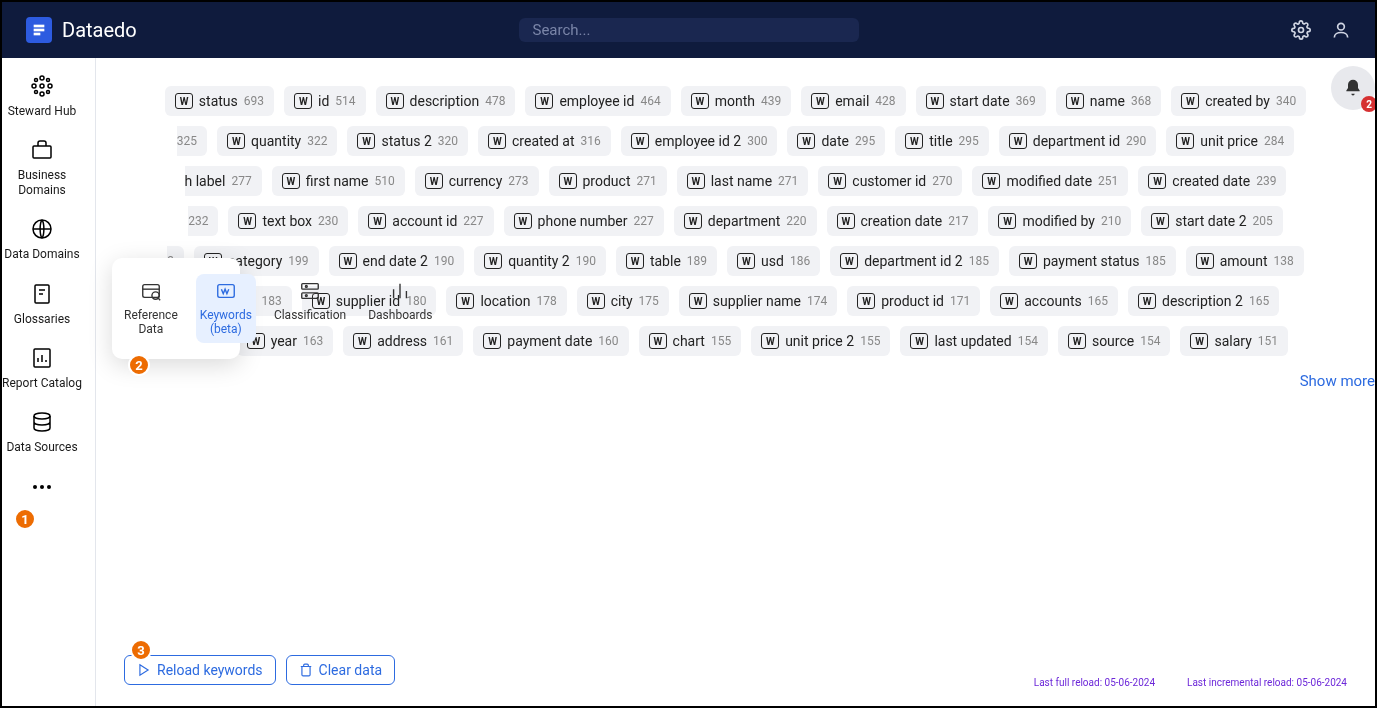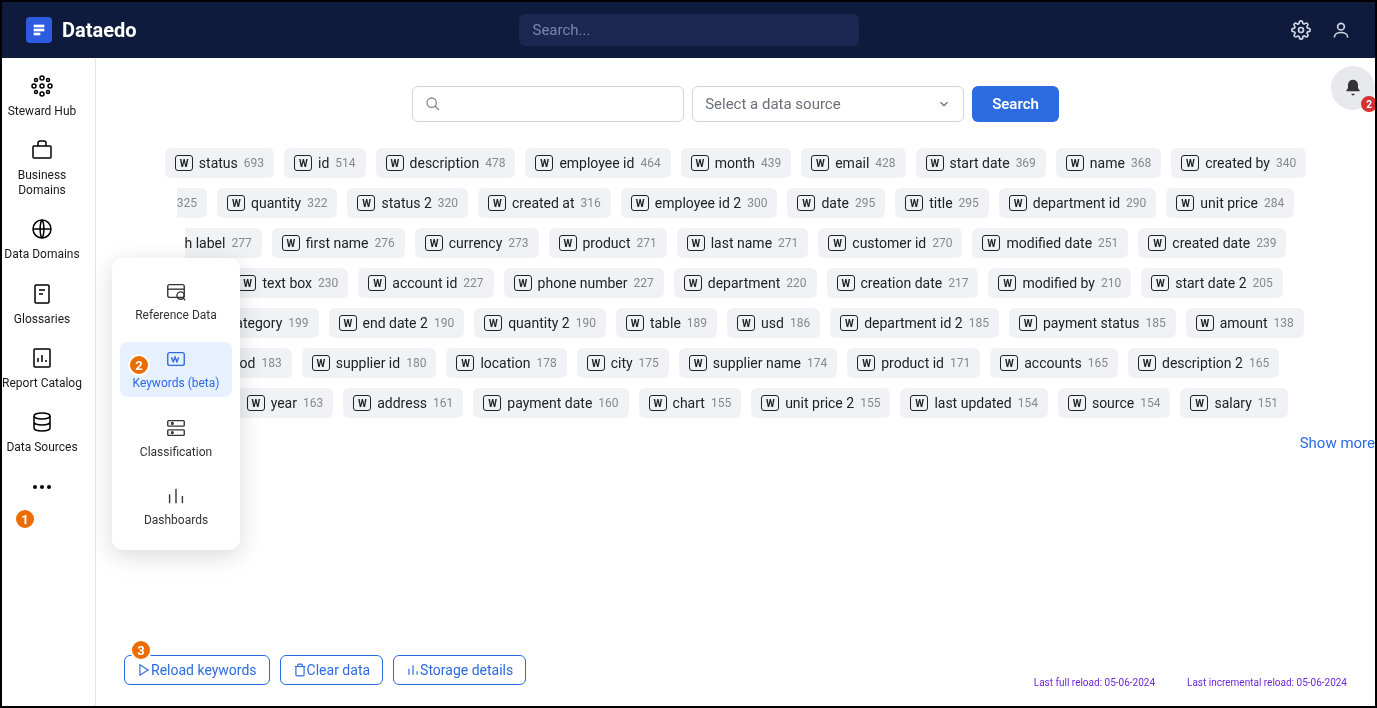--- a/index.html
+++ b/index.html
@@ -1,21 +1,21 @@
 <!DOCTYPE html>
 <html><head>
 <meta charset="utf-8">
 <style>
 * { margin: 0; padding: 0; box-sizing: border-box; font-family: -apple-system, BlinkMacSystemFont, "Segoe UI", Roboto, sans-serif; }
 body { width: 1377px; height: 708px; overflow: hidden; border: 2px solid #000; position: relative; background: #fff; }
 .topbar { height: 56px; background: #0f1b3d; display: flex; align-items: center; padding: 0 24px; position: relative; }
-.logo { display: flex; align-items: center; gap: 10px; color: #fff; font-weight: 700; font-size: 20px; }
+.logo { display: flex; align-items: center; gap: 10px; color: #fff; font-weight: 400; font-size: 20px; }
 .logo-icon { width: 26px; height: 26px; background: #2d5be0; border-radius: 4px; display: flex; align-items: center; justify-content: center; }
 .logo-icon svg { width: 16px; height: 16px; }
-.search-top { position: absolute; left: 50%; transform: translateX(-50%); width: 340px; height: 32px; background: #1a2750; border-radius: 6px; display: flex; align-items: center; padding: 0 14px; color: #7a85a8; font-size: 15px; }
+.search-top { position: absolute; left: 50%; transform: translateX(-50%); width: 340px; height: 24px; background: #1a2750; border-radius: 6px; display: flex; align-items: center; padding: 0 14px; color: #7a85a8; font-size: 15px; }
 .top-icons { margin-left: auto; display: flex; gap: 20px; color: #d0d5e3; }
 .top-icons svg { width: 20px; height: 20px; cursor: pointer; }
 
 .container { display: flex; height: calc(100% - 56px); }
 
 .sidebar { width: 94px; border-right: 1px solid #e3e6ec; padding: 16px 0; display: flex; flex-direction: column; align-items: flex-start; gap: 20px; }
 .sb-item { display: flex; flex-direction: column; align-items: center; gap: 6px; cursor: pointer; color: #1a1a1a; font-size: 12px; text-align: center; line-height: 1.2; width: 80px; }
 .sb-item svg { width: 24px; height: 24px; }
 .sb-dots { position: relative; }
 
@@ -29,26 +29,26 @@
 .kw-rows { display: flex; flex-direction: column; gap: 10px; align-items: center; padding: 0 20px; }
 .kw-row { display: flex; flex-wrap: nowrap; gap: 10px; justify-content: center; }
 .chip { display: inline-flex; align-items: center; gap: 6px; height: 30px; padding: 0 10px; background: #f1f2f5; border-radius: 6px; font-size: 14px; color: #222; cursor: pointer; white-space: nowrap; }
 .chip .wicon { display: inline-flex; align-items: center; justify-content: center; width: 18px; height: 16px; border: 1.5px solid #222; border-radius: 3px; font-size: 10px; font-weight: 700; letter-spacing: -0.5px; }
 .chip .count { color: #888; font-size: 12px; }
 .chip.cut-l { padding-left: 0; border-top-left-radius: 0; border-bottom-left-radius: 0; }
 
 .show-more { text-align: right; margin-top: 16px; color: #2d6be0; font-size: 15px; cursor: pointer; }
 
 .footer { position: absolute; bottom: 18px; left: 0; right: 0; display: flex; align-items: center; padding: 0 28px; gap: 10px; }
-.footer-btn { height: 30px; padding: 0 12px; border: 1px solid #2d6be0; background: #fff; color: #2d6be0; border-radius: 6px; display: inline-flex; align-items: center; font-size: 14px; cursor: pointer; }
+.footer-btn { height: 30px; padding: 0 12px; border: 1px solid #2d6be0; background: #fff; color: #2d6be0; border-radius: 6px; display: inline-flex; align-items: center; gap: 6px; font-size: 14px; cursor: pointer; }
 .footer-btn svg { width: 14px; height: 14px; }
 .footer-spacer { flex: 1; }
 .footer-text { font-size: 10px; color: #6d28d9; margin-left: 22px; margin-top: 26px; }
 
-.popup { position: absolute; left: 110px; top: 256px; width: 128px; background: #fff; border-radius: 10px; box-shadow: 0 6px 24px rgba(0,0,0,0.15); padding: 16px 8px; display: flex; flex-direction: column; gap: 14px; }
+.popup { position: absolute; left: 110px; top: 256px; width: 128px; background: #fff; border-radius: 10px; box-shadow: 0 6px 24px rgba(0,0,0,0.15); padding: 16px 8px; display: flex; flex-direction: row; gap: 14px; }
 .pop-item { display: flex; flex-direction: column; align-items: center; gap: 6px; font-size: 12px; color: #333; text-align: center; line-height: 1.2; cursor: pointer; padding: 6px 4px; border-radius: 8px; }
 .pop-item svg { width: 22px; height: 22px; }
 .pop-item.active { background: #e7f0ff; color: #2d6be0; }
 .pop-item.active svg { stroke: #2d6be0; }
 
 .badge { position: absolute; width: 22px; height: 22px; border-radius: 50%; background: #ed6c02; color: #fff; font-size: 13px; font-weight: 700; display: flex; align-items: center; justify-content: center; border: 2px solid #fff; z-index: 100; }
 .badge-1 { left: 12px; top: 506px; }
 .badge-2 { left: 126px; top: 352px; }
 .badge-3 { left: 128px; top: 637px; }
 
@@ -139,35 +139,20 @@
     <div class="sb-item sb-dots">
       <svg viewBox="0 0 24 24" fill="#000">
           <circle cx="5" cy="12" r="2"></circle>
           <circle cx="12" cy="12" r="2"></circle>
           <circle cx="19" cy="12" r="2"></circle>
         </svg>
     </div>
   </div>
 
   <div class="main">
-    <div class="search-row">
-      <div class="kw-search">
-        <svg width="16" height="16" viewBox="0 0 24 24" fill="none" stroke="#888" stroke-width="2">
-            <circle cx="10" cy="10" r="7"></circle>
-            <path d="m21 21-6-6"></path>
-          </svg>
-      </div>
-      <div class="ds-select">
-        <span>Select a data source</span>
-        <svg width="14" height="14" viewBox="0 0 24 24" fill="none" stroke="#666" stroke-width="2">
-            <path d="m6 9 6 6 6-6"></path>
-          </svg>
-      </div>
-      <button class="search-btn">Search</button>
-    </div>
 
     <div class="kw-rows" id="kw-rows">
         <div class="kw-row">
           <span class="chip">
             <span class="wicon">W</span>
             <span class="cname">status</span>
             <span class="count">693</span>
           </span>
           <span class="chip">
             <span class="wicon">W</span>
@@ -256,21 +241,21 @@
           </span>
         </div>
         <div class="kw-row">
           <span class="chip cut-l">
             <span>h label</span>
             <span class="count">277</span>
           </span>
           <span class="chip">
             <span class="wicon">W</span>
             <span class="cname">first name</span>
-            <span class="count">276</span>
+            <span class="count">510</span>
           </span>
           <span class="chip">
             <span class="wicon">W</span>
             <span class="cname">currency</span>
             <span class="count">273</span>
           </span>
           <span class="chip">
             <span class="wicon">W</span>
             <span class="cname">product</span>
             <span class="count">271</span>
@@ -478,26 +463,20 @@
             <polygon points="5 3 19 12 5 21 5 3"></polygon>
           </svg>
         <span>Reload keywords</span>
       </button>
       <button class="footer-btn">
         <svg viewBox="0 0 24 24" fill="none" stroke="currentColor" stroke-width="2">
             <path d="M3 6h18M8 6V4a2 2 0 0 1 2-2h4a2 2 0 0 1 2 2v2m3 0v14a2 2 0 0 1-2 2H7a2 2 0 0 1-2-2V6"></path>
           </svg>
         <span>Clear data</span>
       </button>
-      <button class="footer-btn">
-        <svg viewBox="0 0 24 24" fill="none" stroke="currentColor" stroke-width="2">
-            <path d="M5 20V10M12 20V4M19 20v-6"></path>
-          </svg>
-        <span>Storage details</span>
-      </button>
       <div class="footer-spacer"></div>
       <span class="footer-text">Last full reload: 05-06-2024</span>
       <span class="footer-text">Last incremental reload: 05-06-2024</span>
     </div>
   </div>
 </div>
 
 <div class="popup">
   <div class="pop-item">
     <svg viewBox="0 0 24 24" fill="none" stroke="#333" stroke-width="1.5">

